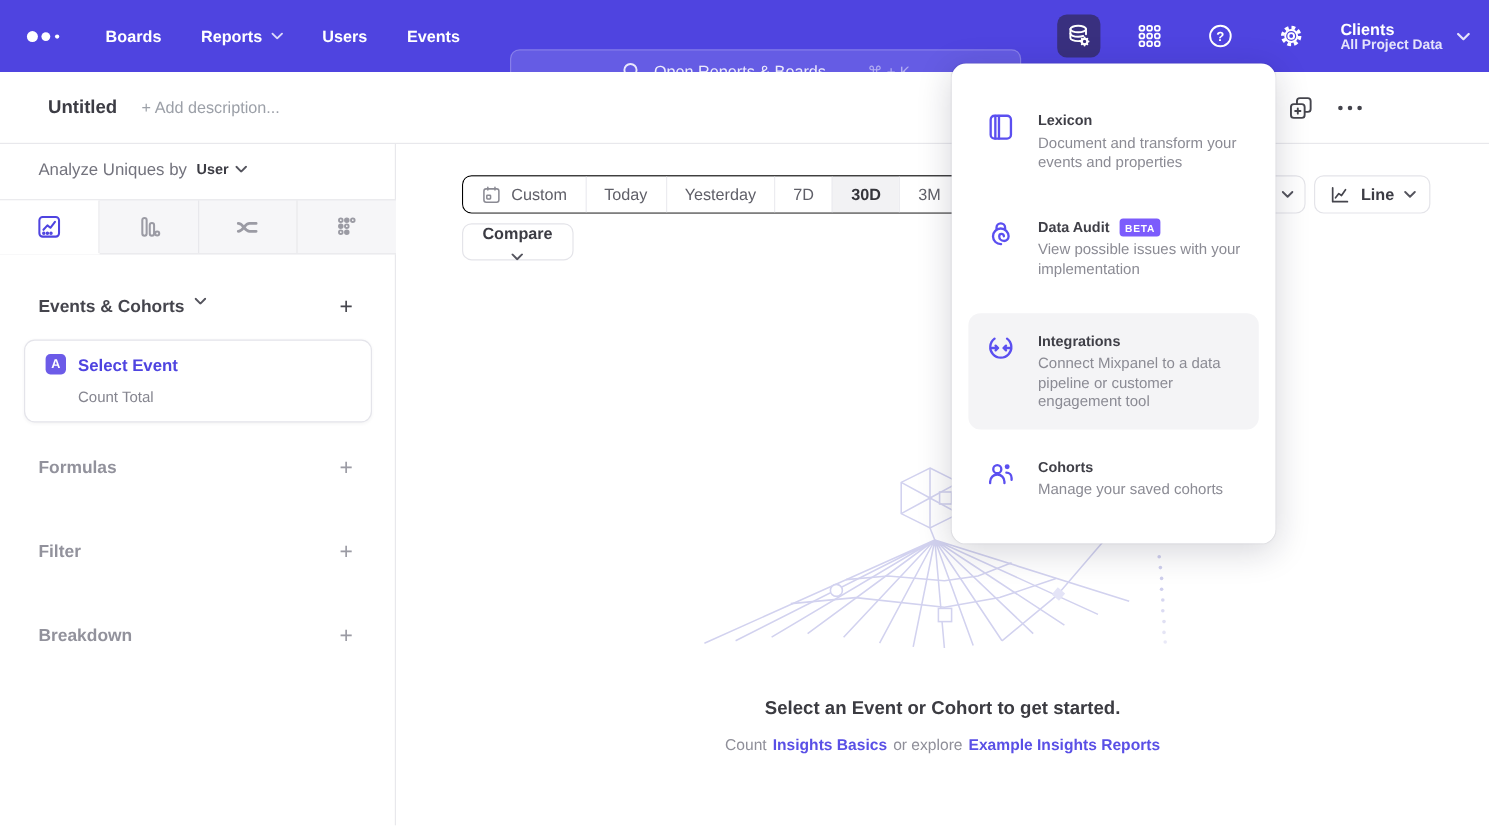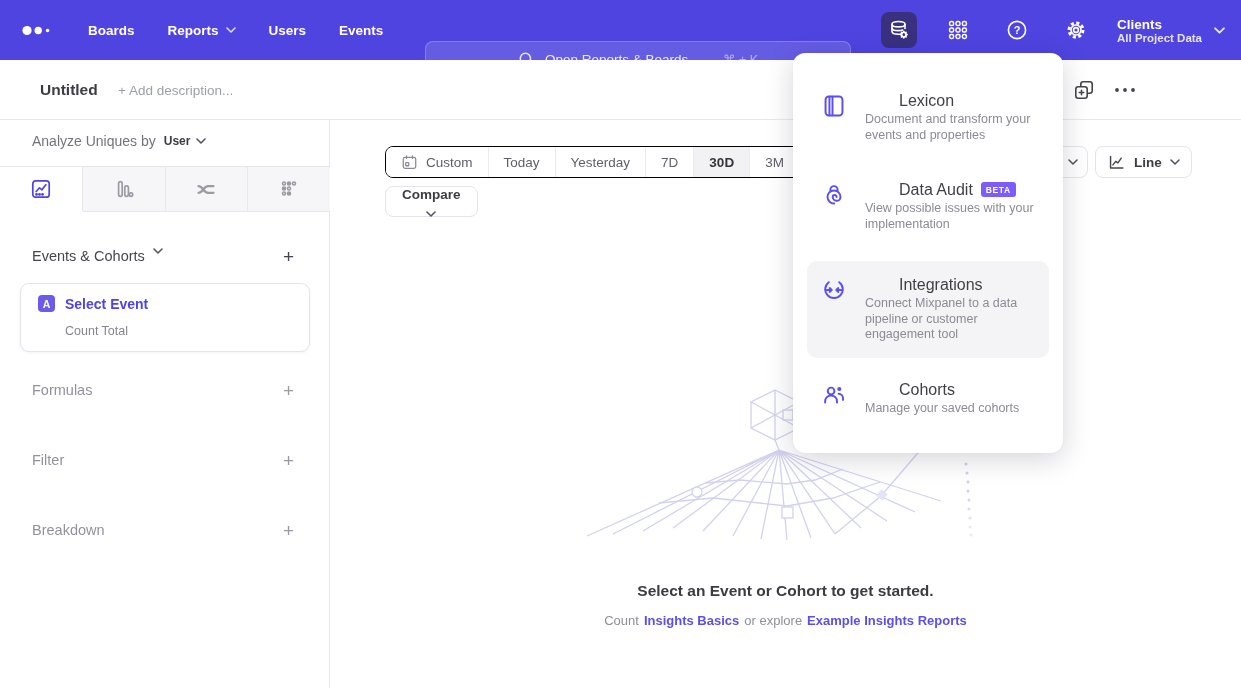--- a/index.html
+++ b/index.html
@@ -48,21 +48,21 @@
   .sidebar{position:absolute;left:0;top:120px;width:330px;height:568px;background:#fff;border-right:1px solid var(--border);}
   .analyze-row{position:absolute;left:32px;top:13px;display:flex;align-items:center;gap:5px;font-size:14px;}
   .analyze-prefix{color:#73737D;}
   .analyze-value{color:var(--ink);font-weight:700;margin-left:3px;display:flex;align-items:center;gap:6px;cursor:pointer;background:none;border:none;font-size:12px;}
   .analyze-value .chev{color:#55555e;}
   .chart-tabs{position:absolute;left:0;top:46px;width:330px;height:46px;display:flex;border-top:1px solid var(--border);border-bottom:1px solid var(--border);background:#F6F6F8;}
   .chart-tab{flex:1;display:flex;align-items:center;justify-content:center;border:none;background:transparent;border-right:1px solid var(--border);cursor:pointer;color:#9B9BA4;}
   .chart-tab:last-child{border-right:none;}
   .chart-tab.selected{background:#fff;color:var(--accent);box-shadow:0 1px 0 #fff;}
   .side-row{position:absolute;left:0;width:330px;height:22px;display:flex;align-items:center;justify-content:space-between;padding:0 36px 0 32px;}
-  .side-label{font-size:14.5px;font-weight:400;color:#92929C;display:flex;align-items:flex-start;gap:8px;}
+  .side-label{font-size:14.5px;font-weight:700;color:#92929C;display:flex;align-items:flex-start;gap:8px;}
   .side-label.dark{color:#45454D;}
   .side-label .chev{color:#55555e;}
   .plus-btn{background:none;border:none;font-size:19px;font-weight:400;cursor:pointer;line-height:1;}
   .plus-gray{color:#9B9BA4;}
   .plus-dark{color:#45454D;}
   .event-card{position:absolute;left:20px;top:163px;width:290px;height:69px;background:#fff;border:1px solid #E4E4EA;border-radius:9px;box-shadow:0 1px 3px rgba(30,30,60,.05);cursor:pointer;text-align:left;padding:0;}
   .event-badge{position:absolute;left:17px;top:11px;width:17px;height:17px;border-radius:4px;background:#6C5BE8;color:#fff;font-size:10.5px;font-weight:700;display:flex;align-items:center;justify-content:center;}
   .event-title{position:absolute;left:44px;top:12px;font-size:14px;font-weight:700;color:var(--accent);}
   .event-sub{position:absolute;left:44px;top:40px;font-size:12.5px;color:#85858F;}
 
@@ -85,21 +85,21 @@
 
   
   .menu-panel{position:absolute;left:793px;top:53px;width:270px;background:#fff;border-radius:12px;box-shadow:0 6px 28px rgba(20,20,50,.18),0 0 1px rgba(20,20,50,.12);z-index:40;padding:24px 0 16px;}
   .menu-item{display:flex;gap:18px;margin:0 14px 6px;padding:15px 6px 15px 14px;border-radius:10px;cursor:pointer;background:transparent;border:none;text-align:left;width:242px;}
   .menu-item.hovered{background:#F4F4F6;}
   .menu-item.pregap{margin-top:8px;}
   .menu-item.hovered.pregap{margin-top:14px;}
   .mi-icon{flex:0 0 26px;padding-top:1px;color:#5B4FF0;}
   .mi-text{flex:1;}
   .mi-title-row{display:flex;align-items:center;gap:8px;}
-  .mi-title{font-size:16px;font-weight:400;color:#3F3F47;line-height:17px;margin-left:34px;}
+  .mi-title{font-size:12px;font-weight:700;color:#3F3F47;line-height:17px;}
   .mi-badge{background:#7C5CFC;color:#fff;font-size:8.5px;font-weight:700;letter-spacing:.6px;padding:2.5px 5px;border-radius:3px;}
   .mi-desc{margin-top:3px;font-size:12.5px;line-height:15.5px;color:#8B8B94;max-width:180px;}
 </style>
 </head>
 <body>
 
 <header class="topnav">
   <span class="logo">
     <svg width="30" height="13" viewBox="0 0 30 13">
         <circle cx="5" cy="6.5" r="4.6" fill="#fff"></circle>

